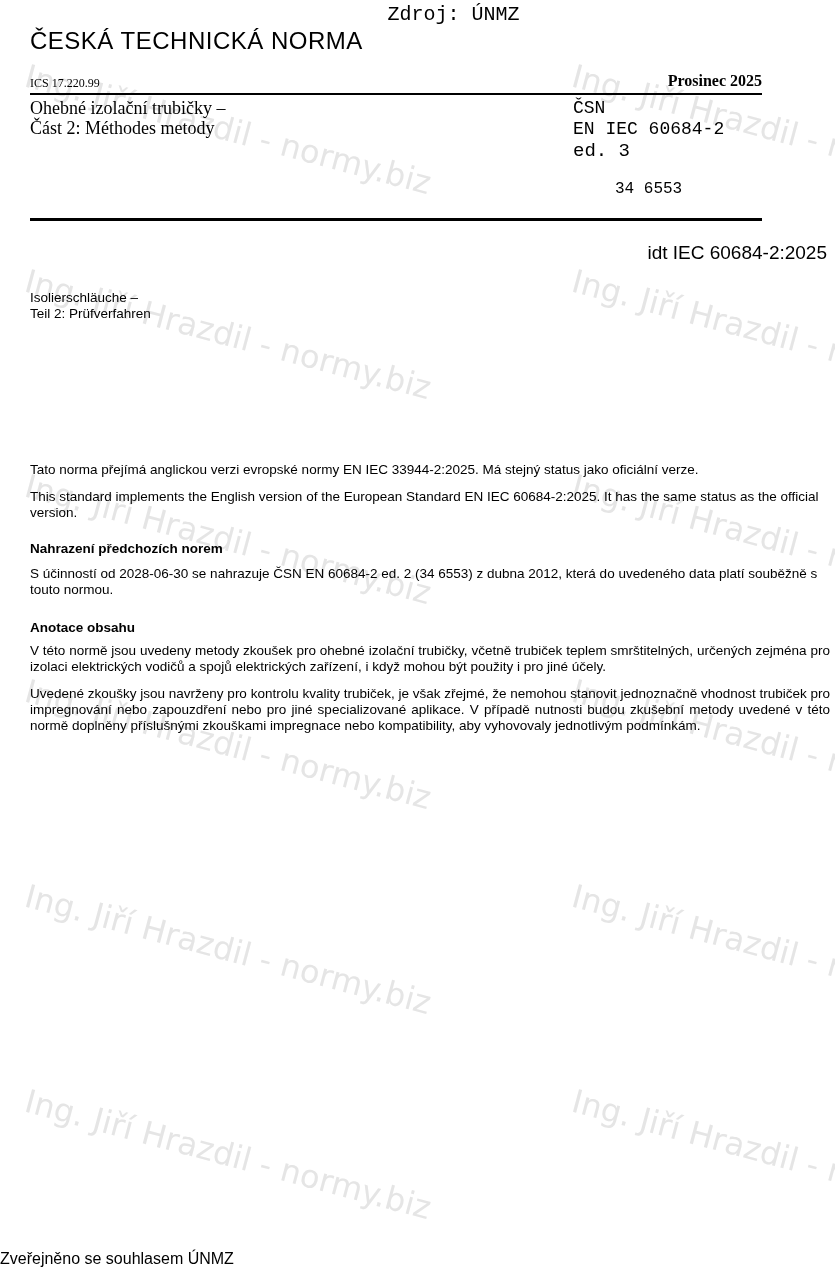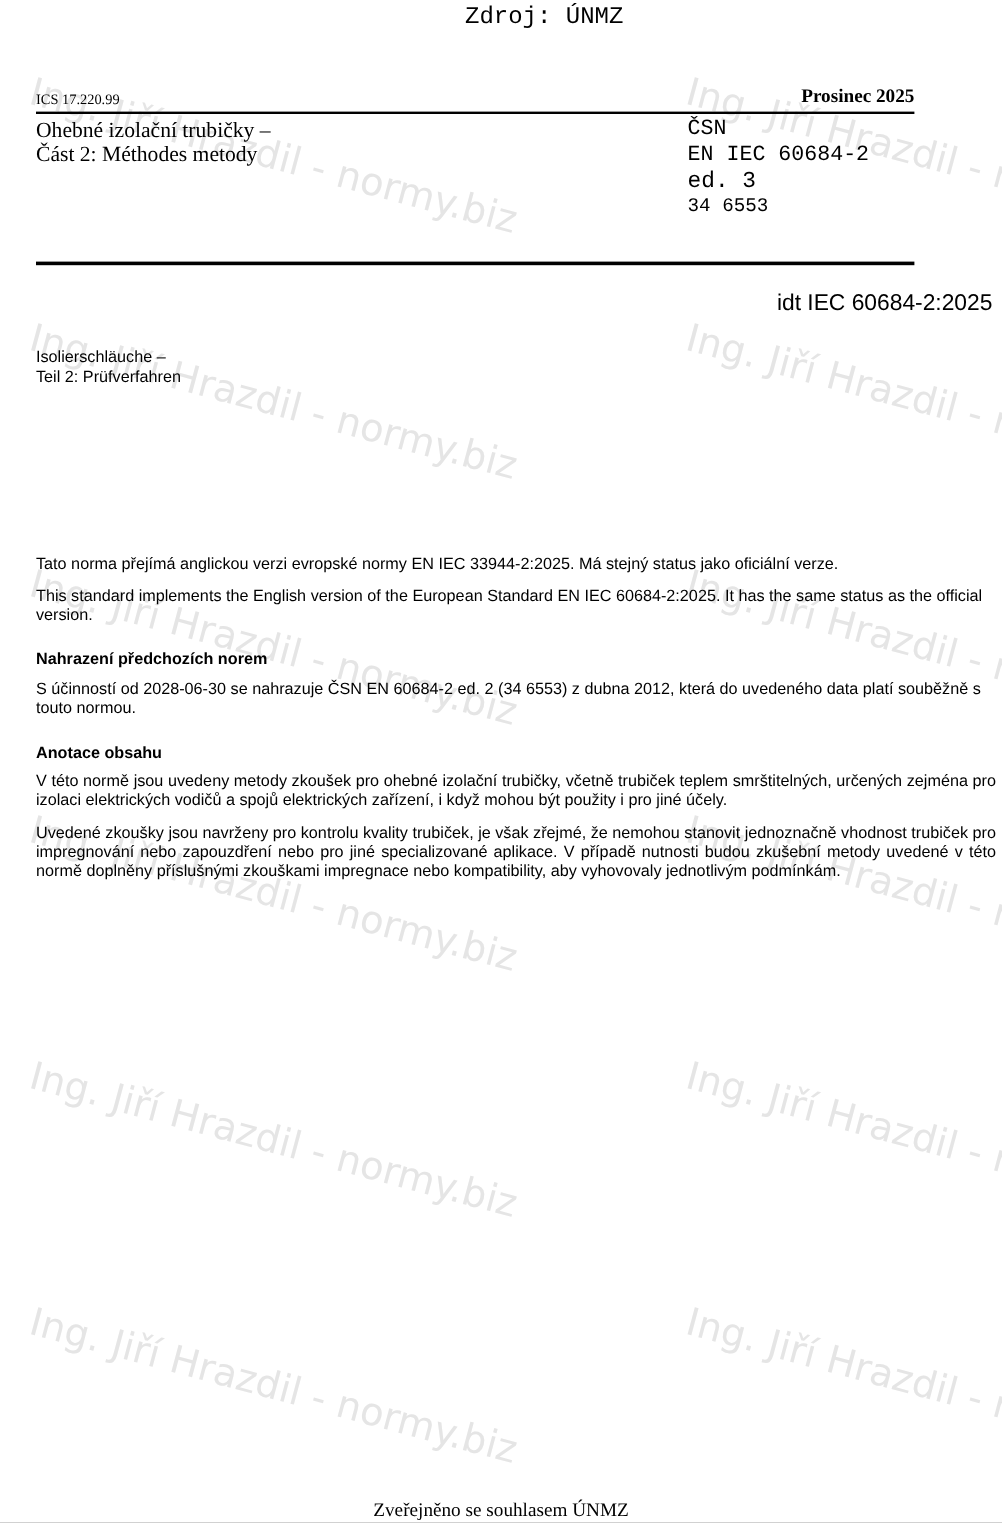--- a/index.html
+++ b/index.html
@@ -59,21 +59,21 @@
     font-size: 18px;
     line-height: 20px;
   }
   .designation {
     left: 573px; top: 98px;
     font-family: Liberation Mono, monospace;
     font-size: 18px;
     line-height: 21px;
   }
   .designation .edition { font-size: 19px; margin-top: 1px; }
-  .designation .class-num { font-size: 16px; }
+  .designation .class-num { margin-top: 17px; font-size: 16px; text-align: center; }
 
   .idt {
     top: 242px; right: 8px;
     font-size: 19px;
   }
 
   .lang-titles { left: 30px; top: 290px; font-size: 13.5px; line-height: 15.5px; }
   .lang-block { margin-bottom: 9px; }
 
   .body-text { left: 30px; top: 462px; width: 800px; font-size: 13.5px; line-height: 16px; }
@@ -81,22 +81,21 @@
   .body-text .just { text-align: justify; }
   .body-text h3 { margin: 0; font-size: 13.5px; line-height: 16px; font-weight: bold; }
   .mb11 { margin-bottom: 11px !important; }
   .mb20 { margin-bottom: 20px !important; }
   .mb9  { margin-bottom: 9px !important; }
   .mb22 { margin-bottom: 22px !important; }
   .mb7  { margin-bottom: 7px !important; }
 
   .footer-note {
     top: 1250px; left: 0; width: 100%;
-    text-align: center;
-    font-family: Liberation Serif, serif;
+    font-family: Liberation Sans, sans-serif;
     font-size: 16px;
   }
 </style>
 </head>
 <body>
 
 <div class="page">
 
   <div class="wm-layer" id="wm-layer">
       <div class="wm" style="left: 30px; top: 60px; color: rgb(229, 229, 229);">Ing. Jiří Hrazdil - normy.biz</div>
@@ -110,20 +109,21 @@
       <div class="wm" style="left: 30px; top: 880px; color: rgb(229, 229, 229);">Ing. Jiří Hrazdil - normy.biz</div>
       <div class="wm" style="left: 577px; top: 880px; color: rgb(229, 229, 229);">Ing. Jiří Hrazdil - normy.biz</div>
       <div class="wm" style="left: 30px; top: 1085px; color: rgb(229, 229, 229);">Ing. Jiří Hrazdil - normy.biz</div>
       <div class="wm" style="left: 577px; top: 1085px; color: rgb(229, 229, 229);">Ing. Jiří Hrazdil - normy.biz</div>
     </div>
 
   <div class="content">
 
     <div class="abs zdroj">Zdroj: ÚNMZ</div>
 
+    <div class="abs main-title">ČESKÁ TECHNICKÁ NORMA</div>
 
     <div class="abs ics">ICS 17.220.99</div>
     <div class="abs issue-date">Prosinec 2025</div>
 
     <div class="abs rule-1"></div>
 
     <div class="abs subject">
       <div>Ohebné izolační trubičky –</div>
       <div>Část 2: Méthodes metody</div>
     </div>

